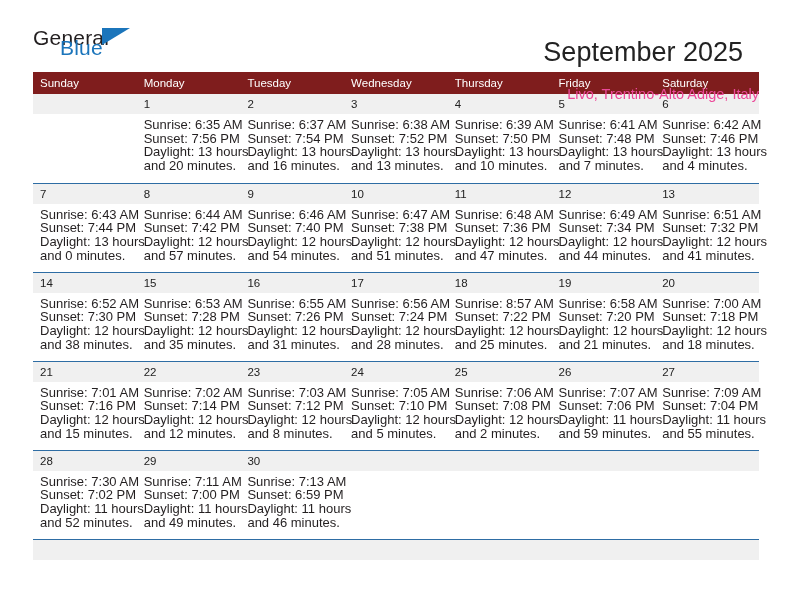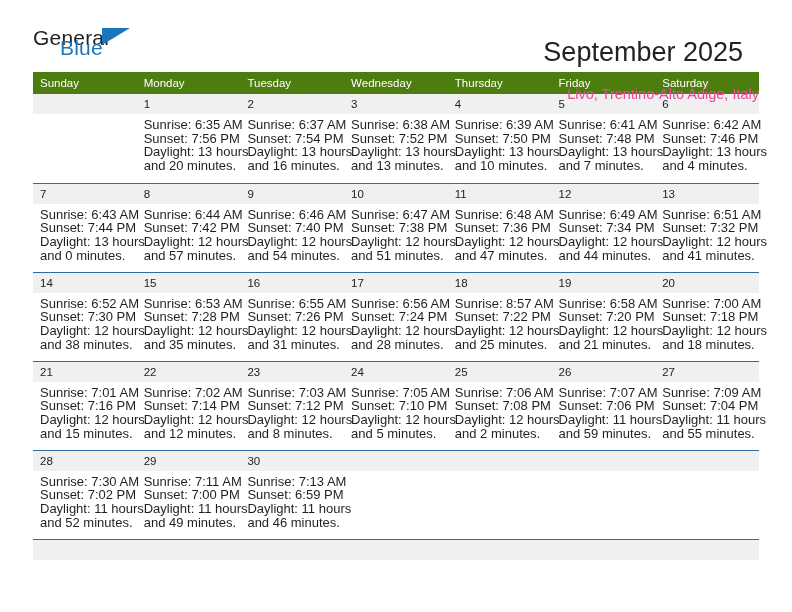--- a/index.html
+++ b/index.html
@@ -80,21 +80,21 @@
     margin: 6px 0 0 0;
   }
 
   
   .calendar {
     width: 726px;
     border-collapse: collapse;
     table-layout: fixed;
   }
   .calendar th {
-    background: #4d7c0f;
+    background: #7f1d1d;
     color: #ffffff;
     font-size: 11.5px;
     font-weight: normal;
     text-align: left;
     padding: 5px 0 5px 7px;
     height: 20px;
     box-sizing: border-box;
   }
   .calendar td {
     vertical-align: top;

